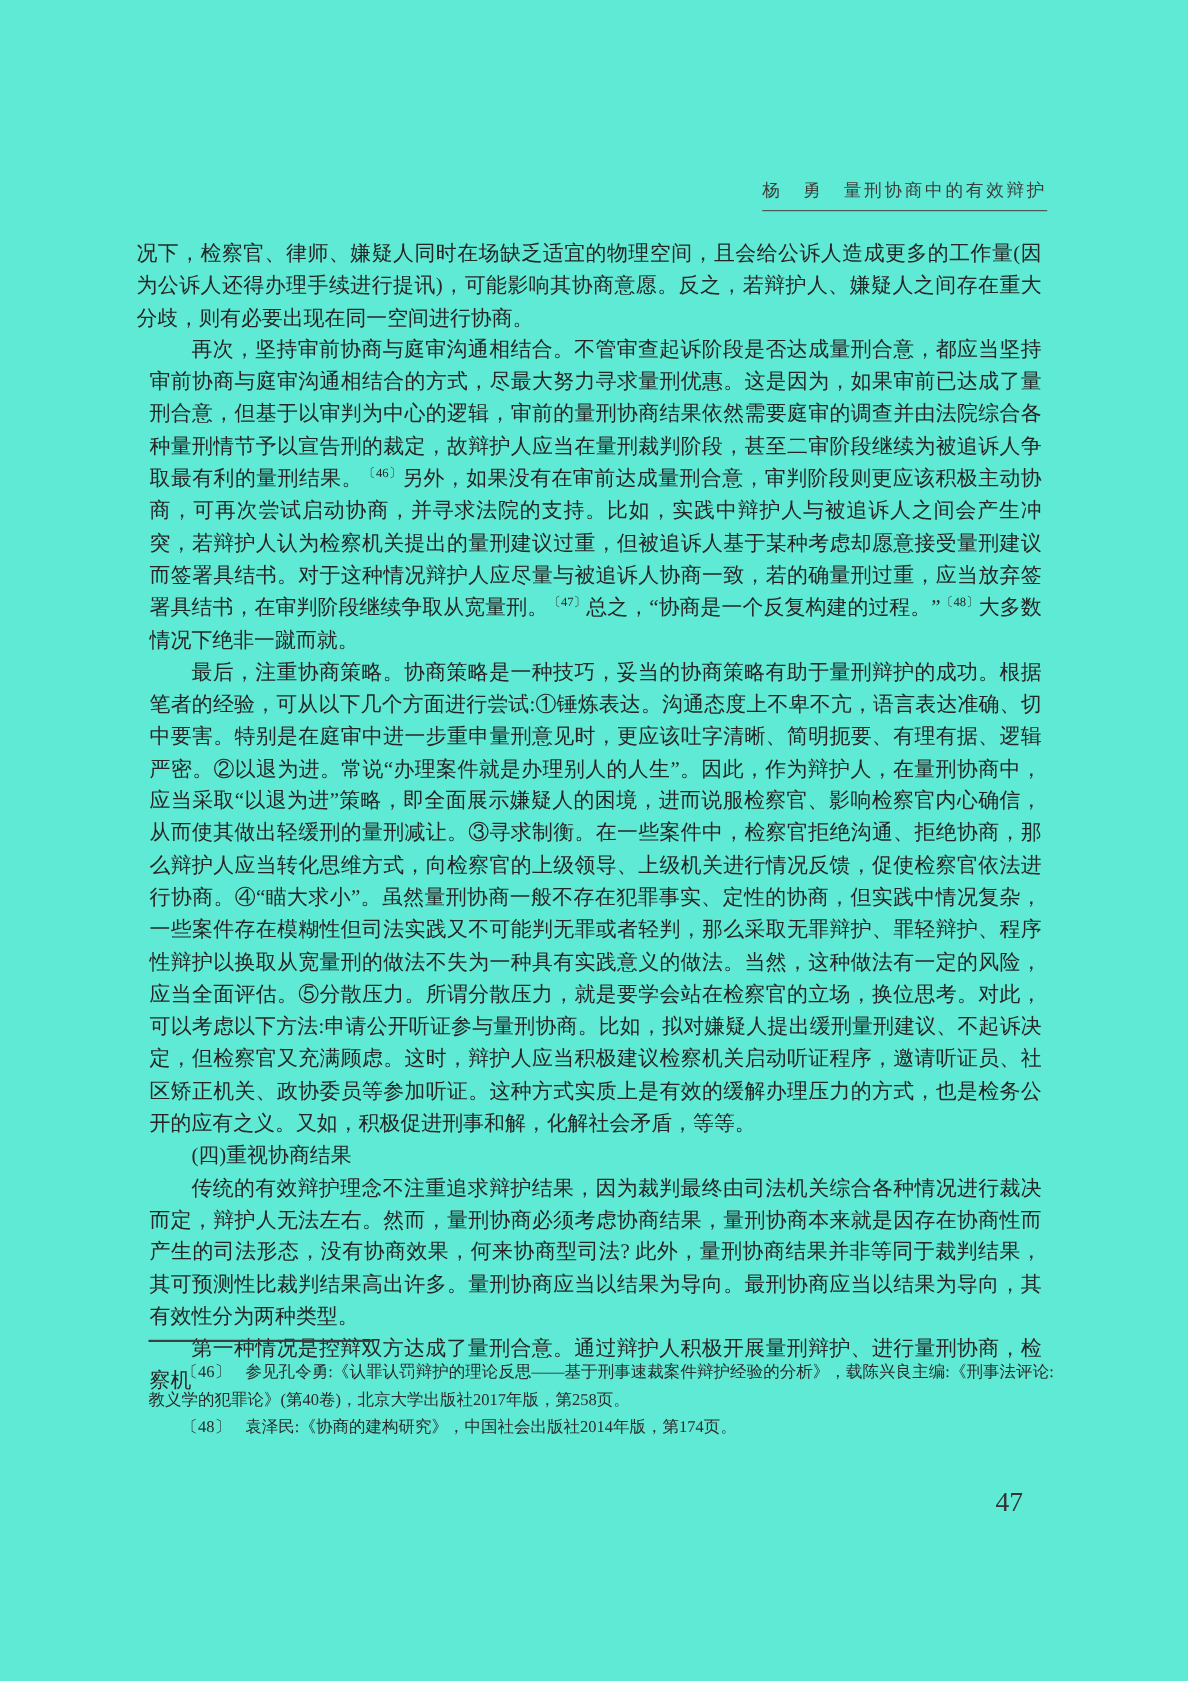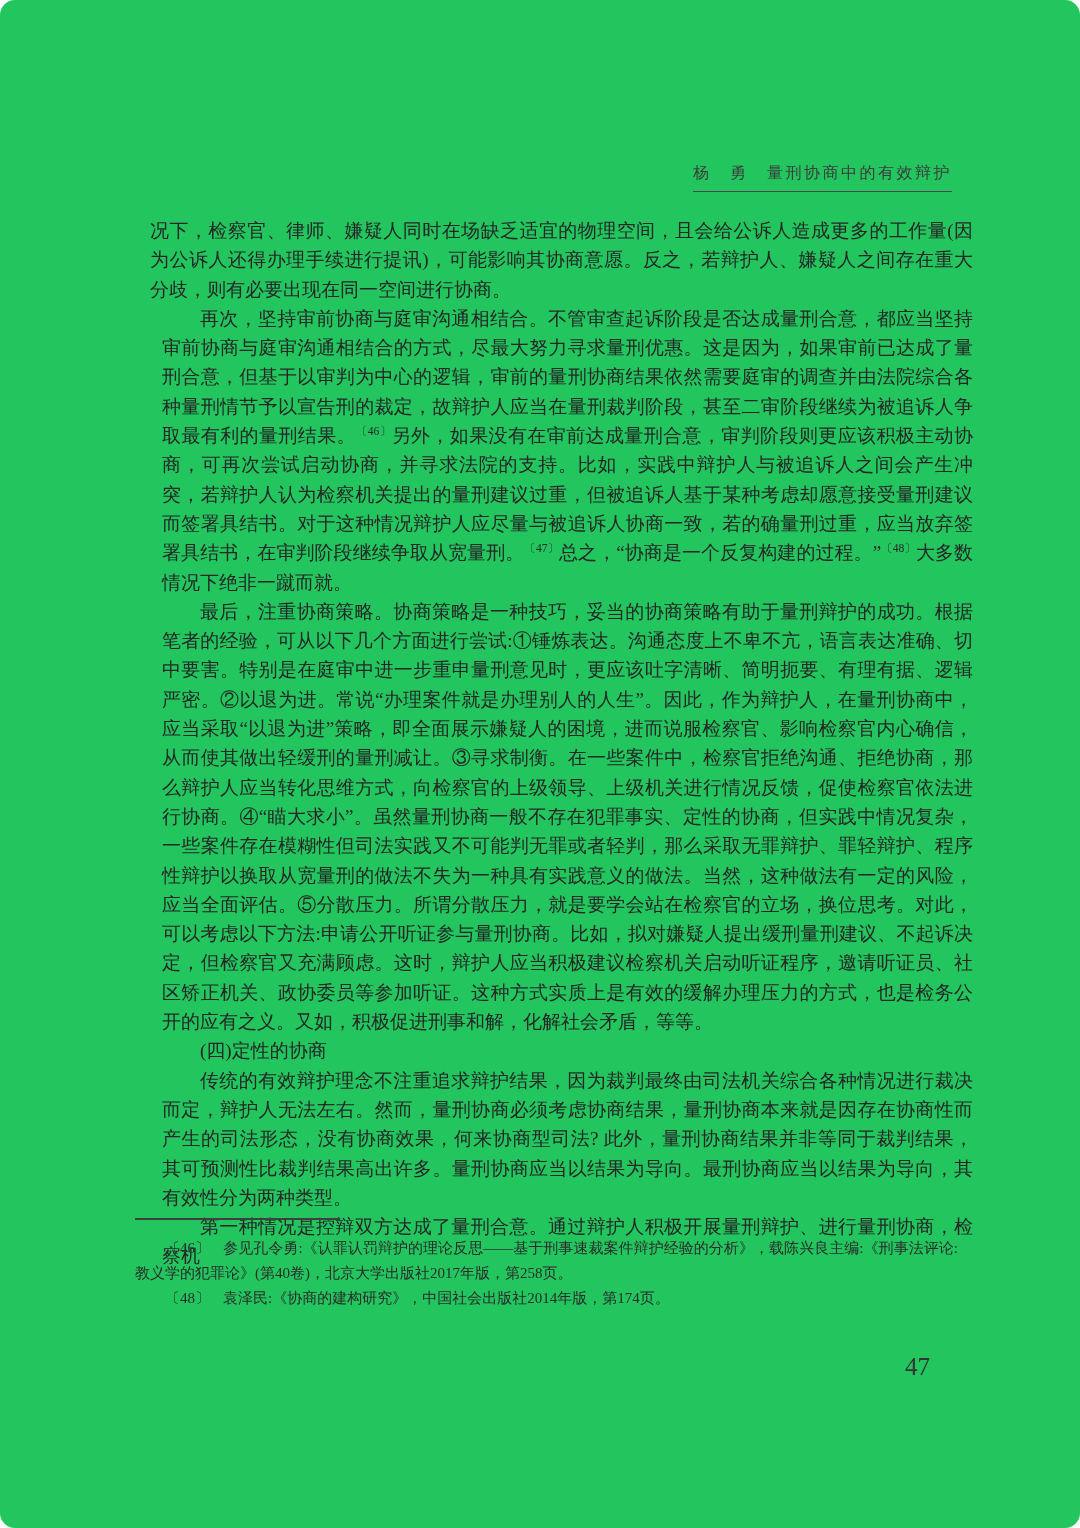--- a/index.html
+++ b/index.html
@@ -1,39 +1,38 @@
 <!DOCTYPE html>
 <html lang="zh"><head>
 <meta charset="utf-8">
 <style>
   html, body { margin: 0; padding: 0; background: #ffffff; }
   .page {
     position: relative;
     width: 1080px;
     height: 1528px;
-    background: #22c55e;
+    background: #5eead4;
     font-family: "Liberation Serif", "DejaVu Serif", serif;
     color: #262626;
     overflow: hidden;
-    border-radius: 15px;
   }
   .running-head {
     position: absolute;
     top: 163px;
     right: 128px;
     font-size: 16px;
     letter-spacing: 2.5px;
     color: #3c3c3c;
     padding-bottom: 7px;
     border-bottom: 1px solid #4a4a4a;
     white-space: nowrap;
   }
   .article-body {
     position: absolute;
-    left: 150px;
+    left: 124px;
     width: 823px;
     top: 216px;
     font-size: 19px;
     line-height: 29.3px;
     text-align: justify;
   }
   .article-body p { margin: 0; }
   .article-body p.indent { text-indent: 2em; margin-left: 12px; }
   .fnref {
     font-size: 11.5px;
@@ -71,21 +70,21 @@
 <body>
 
 <div class="page">
 
   <div class="running-head">杨　勇　量刑协商中的有效辩护</div>
 
   <div class="article-body">
       <p class="">况下，检察官、律师、嫌疑人同时在场缺乏适宜的物理空间，且会给公诉人造成更多的工作量(因为公诉人还得办理手续进行提讯)，可能影响其协商意愿。反之，若辩护人、嫌疑人之间存在重大分歧，则有必要出现在同一空间进行协商。</p>
       <p class="indent">再次，坚持审前协商与庭审沟通相结合。不管审查起诉阶段是否达成量刑合意，都应当坚持审前协商与庭审沟通相结合的方式，尽最大努力寻求量刑优惠。这是因为，如果审前已达成了量刑合意，但基于以审判为中心的逻辑，审前的量刑协商结果依然需要庭审的调查并由法院综合各种量刑情节予以宣告刑的裁定，故辩护人应当在量刑裁判阶段，甚至二审阶段继续为被追诉人争取最有利的量刑结果。<sup class="fnref">〔46〕</sup>另外，如果没有在审前达成量刑合意，审判阶段则更应该积极主动协商，可再次尝试启动协商，并寻求法院的支持。比如，实践中辩护人与被追诉人之间会产生冲突，若辩护人认为检察机关提出的量刑建议过重，但被追诉人基于某种考虑却愿意接受量刑建议而签署具结书。对于这种情况辩护人应尽量与被追诉人协商一致，若的确量刑过重，应当放弃签署具结书，在审判阶段继续争取从宽量刑。<sup class="fnref">〔47〕</sup>总之，“协商是一个反复构建的过程。”<sup class="fnref">〔48〕</sup>大多数情况下绝非一蹴而就。</p>
       <p class="indent">最后，注重协商策略。协商策略是一种技巧，妥当的协商策略有助于量刑辩护的成功。根据笔者的经验，可从以下几个方面进行尝试:①锤炼表达。沟通态度上不卑不亢，语言表达准确、切中要害。特别是在庭审中进一步重申量刑意见时，更应该吐字清晰、简明扼要、有理有据、逻辑严密。②以退为进。常说“办理案件就是办理别人的人生”。因此，作为辩护人，在量刑协商中，应当采取“以退为进”策略，即全面展示嫌疑人的困境，进而说服检察官、影响检察官内心确信，从而使其做出轻缓刑的量刑减让。③寻求制衡。在一些案件中，检察官拒绝沟通、拒绝协商，那么辩护人应当转化思维方式，向检察官的上级领导、上级机关进行情况反馈，促使检察官依法进行协商。④“瞄大求小”。虽然量刑协商一般不存在犯罪事实、定性的协商，但实践中情况复杂，一些案件存在模糊性但司法实践又不可能判无罪或者轻判，那么采取无罪辩护、罪轻辩护、程序性辩护以换取从宽量刑的做法不失为一种具有实践意义的做法。当然，这种做法有一定的风险，应当全面评估。⑤分散压力。所谓分散压力，就是要学会站在检察官的立场，换位思考。对此，可以考虑以下方法:申请公开听证参与量刑协商。比如，拟对嫌疑人提出缓刑量刑建议、不起诉决定，但检察官又充满顾虑。这时，辩护人应当积极建议检察机关启动听证程序，邀请听证员、社区矫正机关、政协委员等参加听证。这种方式实质上是有效的缓解办理压力的方式，也是检务公开的应有之义。又如，积极促进刑事和解，化解社会矛盾，等等。</p>
-      <p class="indent">(四)定性的协商</p>
+      <p class="indent">(四)重视协商结果</p>
       <p class="indent">传统的有效辩护理念不注重追求辩护结果，因为裁判最终由司法机关综合各种情况进行裁决而定，辩护人无法左右。然而，量刑协商必须考虑协商结果，量刑协商本来就是因存在协商性而产生的司法形态，没有协商效果，何来协商型司法? 此外，量刑协商结果并非等同于裁判结果，其可预测性比裁判结果高出许多。量刑协商应当以结果为导向。最刑协商应当以结果为导向，其有效性分为两种类型。</p>
       <p class="indent">第一种情况是控辩双方达成了量刑合意。通过辩护人积极开展量刑辩护、进行量刑协商，检察机</p>
     </div>
 
   <div class="footnotes">
     <div class="fn-rule"></div>
     <div>
         <p class="footnote"><span class="fn-marker">〔46〕</span>参见孔令勇:《认罪认罚辩护的理论反思——基于刑事速裁案件辩护经验的分析》，载陈兴良主编:《刑事法评论:教义学的犯罪论》(第40卷)，北京大学出版社2017年版，第258页。</p>
         <p class="footnote"><span class="fn-marker">〔48〕</span>袁泽民:《协商的建构研究》，中国社会出版社2014年版，第174页。</p>
       </div>

